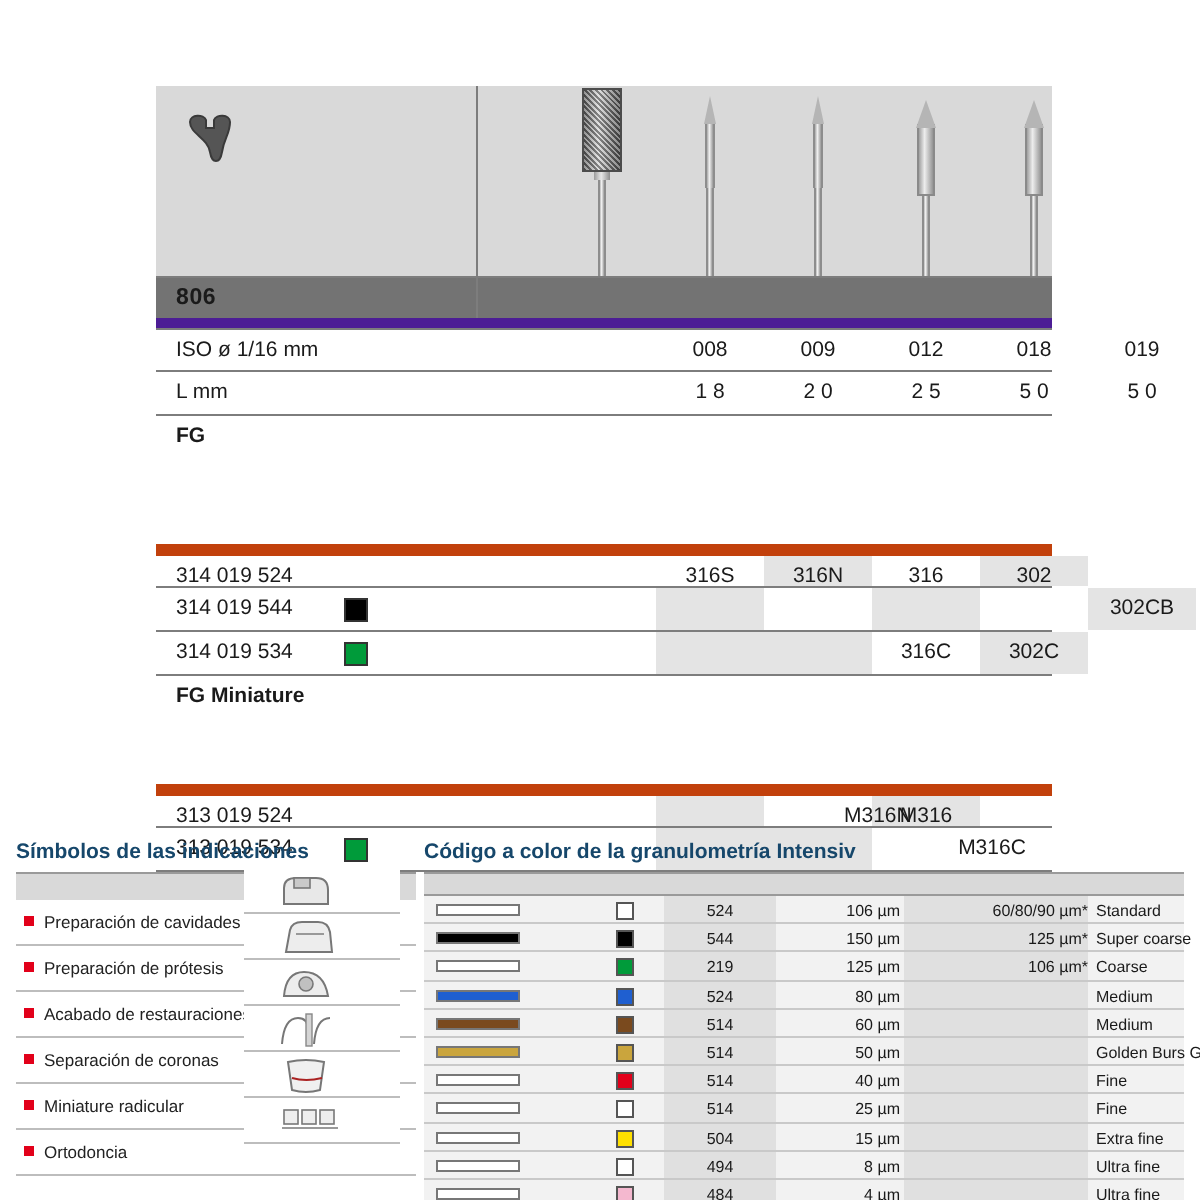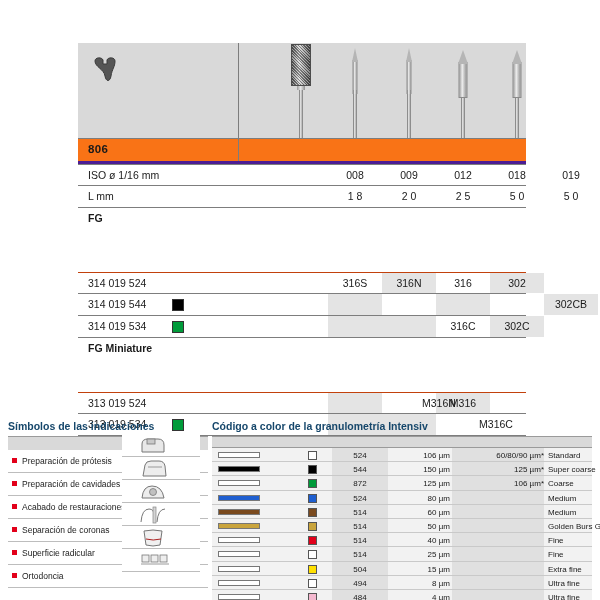--- a/index.html
+++ b/index.html
@@ -20,22 +20,22 @@
   }
   .cat-head {
     position: relative;
     height: 96px;
     background: #d9d9d9;
     border-bottom: 1px solid #7d7d7d;
   }
   .code-row {
     position: relative;
     height: 25px;
-    background: #f97316;
-    border-bottom: 3px solid #4c1d95;
+    background: #737373;
+    border-bottom: 5px solid #4c1d95;
   }
   .code-row .code {
     position: absolute;
     left: 10px; top: 4px;
     font-size: 11.5px;
     font-weight: bold;
     letter-spacing: .3px;
   }
   .rowline {
     position: relative;
@@ -62,21 +62,21 @@
     width: 54px;
     height: 100%;
     background: #e4e4e4;
   }
   .rowline .swatch {
     position: absolute;
     left: 94px; top: 5px;
     width: 12px; height: 12px;
     border: 1px solid #333;
   }
-  .thick-top { border-top: 1px solid #c2410c; }
+  .thick-top { border-top: 6px solid #c2410c; }
   .vdiv {
     position: absolute;
     top: 0; bottom: 0;
     width: 1px;
     background: #7d7d7d;
   }
 
   
   .bur { position: absolute; bottom: 0; }
   .bur .shank {
@@ -352,37 +352,37 @@
       <span class="cellv" style="left:358px;margin-left:33px;">M316C</span>
     </div>
   </div>
 
   <div class="symbols">
     <div class="sym-title">Símbolos de las indicaciones</div>
     <div class="sym-headbar"></div>
 
     <div class="sym-row">
       <span class="bullet"></span>
-      <span class="txt">Preparación de prótesis</span>
+      <span class="txt">Preparación de cavidades</span>
     </div>
     <div class="sym-row">
       <span class="bullet"></span>
-      <span class="txt">Preparación de cavidades</span>
+      <span class="txt">Preparación de prótesis</span>
     </div>
     <div class="sym-row">
       <span class="bullet"></span>
       <span class="txt">Acabado de restauraciones</span>
     </div>
     <div class="sym-row">
       <span class="bullet"></span>
       <span class="txt">Separación de coronas</span>
     </div>
     <div class="sym-row">
       <span class="bullet"></span>
-      <span class="txt">Superficie radicular</span>
+      <span class="txt">Miniature radicular</span>
     </div>
     <div class="sym-row">
       <span class="bullet"></span>
       <span class="txt">Ortodoncia</span>
     </div>
   </div>
 
   <div class="sym-icons">
     <div class="sym-ico">
       <svg width="40" height="20" viewBox="0 0 40 20" style="position:absolute;left:14px;top:2px;">
@@ -449,21 +449,21 @@
       <span class="c-um">150 µm</span>
       <span class="c-note">125 µm*</span>
       <span class="c-name">Super coarse</span>
     </div>
 
     <div class="grit-row">
       <div class="shadecol" style="left:120px;width:56px;"></div>
       <div class="shadecol" style="left:240px;width:92px;"></div>
       <span class="bar" style="background:#ffffff;"></span>
       <span class="dot" style="background:#009b3a;"></span>
-      <span class="c-iso">872</span>
+      <span class="c-iso">219</span>
       <span class="c-um">125 µm</span>
       <span class="c-note">106 µm*</span>
       <span class="c-name">Coarse</span>
     </div>
 
     <div class="grit-row">
       <div class="shadecol" style="left:120px;width:56px;"></div>
       <div class="shadecol" style="left:240px;width:92px;"></div>
       <span class="bar" style="background:#1f5fd0;"></span>
       <span class="dot" style="background:#1f5fd0;"></span>

